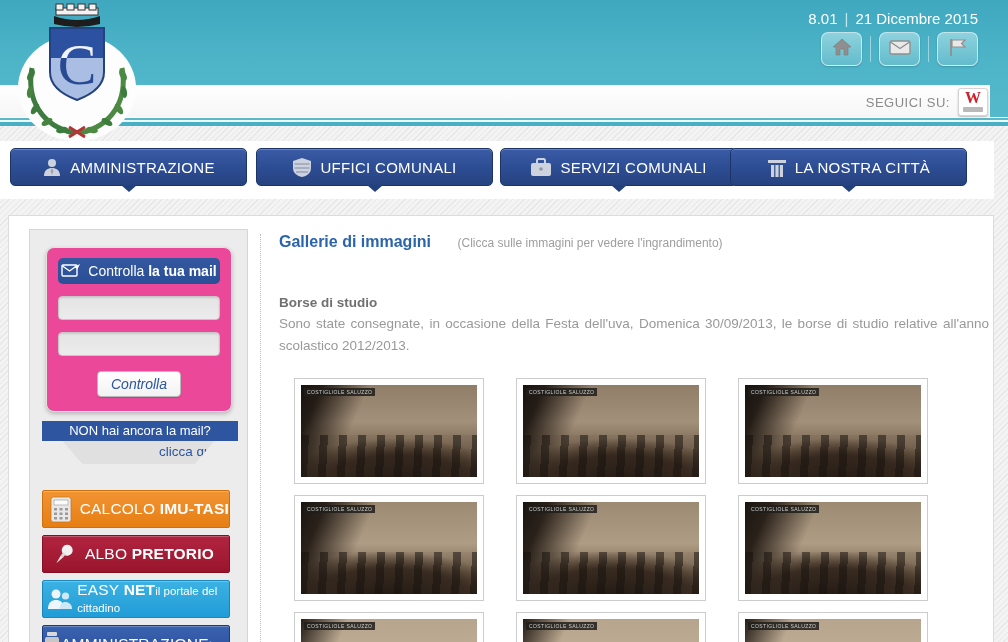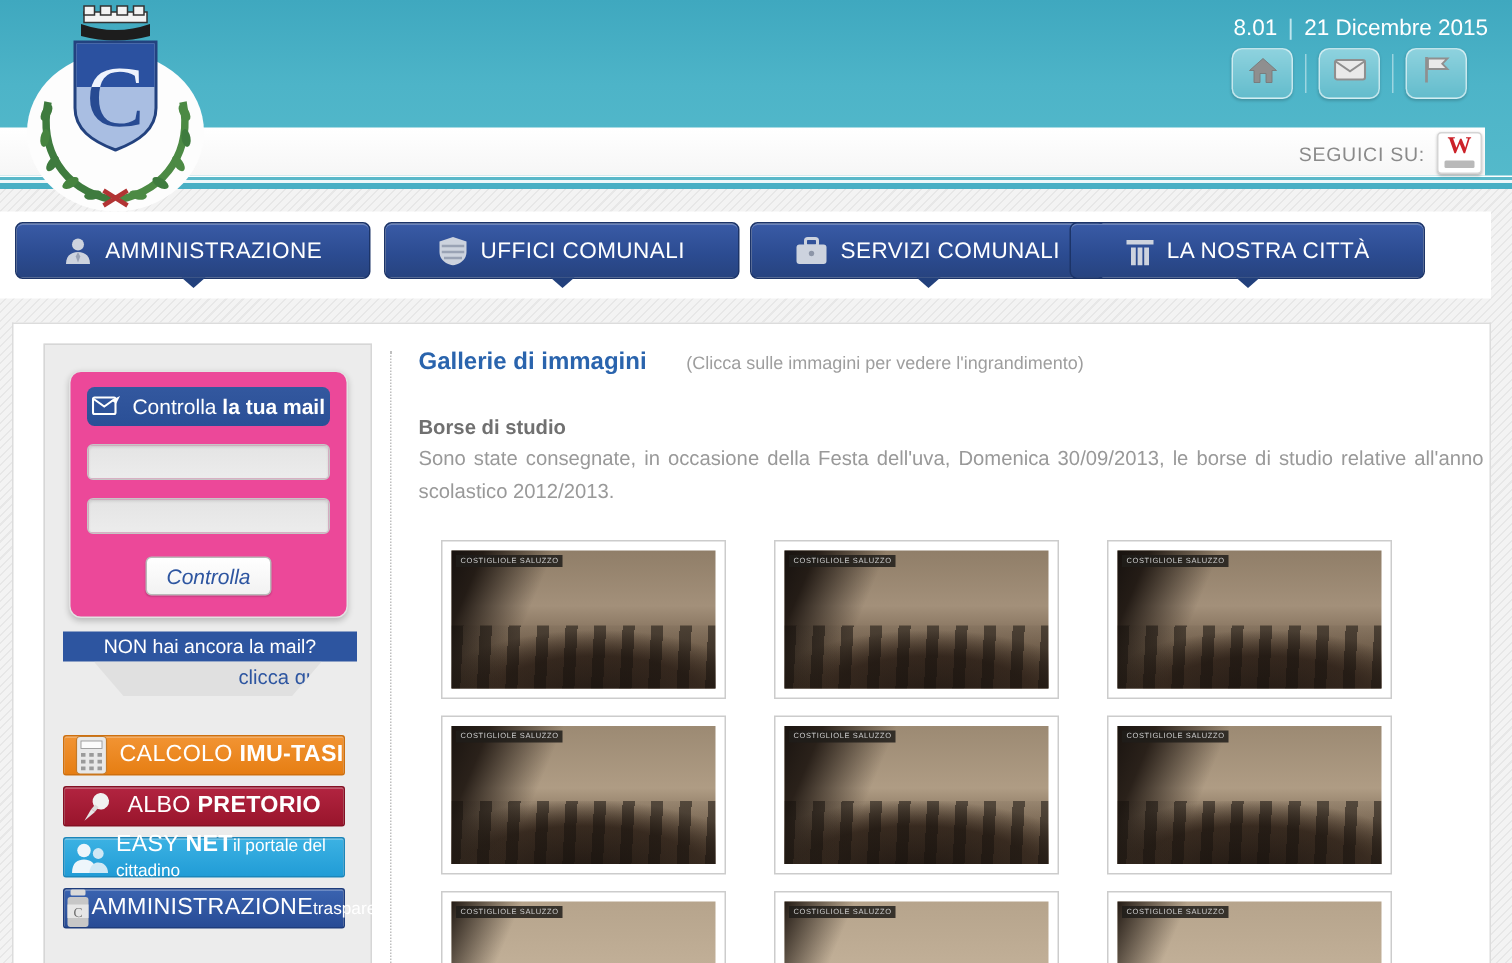--- a/index.html
+++ b/index.html
@@ -14,21 +14,21 @@
   .header { position:absolute; left:0; top:0; width:1008px; height:126px;
     background:linear-gradient(180deg,#3fa8bf 0%,#4db4c8 45%,#55bacb 100%); }
   .white-band { position:absolute; left:0; top:85px; width:990px; height:32px;
     background:linear-gradient(180deg,#ffffff 0%,#f6f6f6 100%); }
   .header-rules { position:absolute; left:0; top:117px; width:1008px; height:9px;
     background:linear-gradient(180deg,#ffffff 0 1px,#5ab8c9 1px 3px,#eef7f9 3px 5px,#48afc4 5px 9px); }
   .site-title { position:absolute; left:145px; top:86px; font-family:"Liberation Serif", serif;
     font-size:29px; color:#4f4f4f; letter-spacing:0.5px; text-shadow:1px 1px 1px rgba(0,0,0,0.28); white-space:nowrap; }
   .logo { position:absolute; left:16px; top:0; width:122px; height:142px; z-index:30; }
 
-  .topbar-right { position:absolute; right:16px; top:10px; color:#fff; font-size:15px; }
+  .topbar-right { position:absolute; right:30px; top:10px; color:#fff; font-size:15px; }
   .topbar-right .sep { color:#bfe6ee; margin:0 7px; }
   .top-icons { position:absolute; right:30px; top:32px; display:flex; align-items:center; }
   .top-icon-btn { width:41px; height:34px; border-radius:7px; cursor:pointer;
     background:linear-gradient(180deg,#8ed2de 0%,#63bccc 100%);
     border:1px solid rgba(255,255,255,0.6); box-shadow:0 1px 2px rgba(0,0,0,0.18);
     display:flex; align-items:center; justify-content:center; }
   .top-icon-sep { width:1px; height:26px; background:rgba(255,255,255,0.45); margin:0 8px; }
 
   .follow { position:absolute; right:20px; top:88px; display:flex; align-items:center; z-index:5; }
   .follow-label { font-size:13px; color:#8a8a8a; letter-spacing:0.5px; margin-right:8px; }
@@ -40,21 +40,21 @@
   
   .nav-band { position:absolute; left:0; top:141px; width:994px; height:58px; background:#ffffff; }
   .nav-btn { position:absolute; top:7px; height:38px; width:237px; border-radius:5px; cursor:pointer;
     background:linear-gradient(180deg,#3a5ba6 0%,#2c4c92 55%,#27437f 100%);
     border:1px solid #1c3468; box-shadow:inset 0 1px 0 rgba(255,255,255,0.25);
     display:flex; align-items:center; justify-content:center; gap:8px;
     color:#fff; font-size:15px; letter-spacing:0.3px; }
   .nav-btn::after { content:''; position:absolute; left:50%; bottom:-7px; margin-left:-8px;
     border-left:8px solid transparent; border-right:8px solid transparent; border-top:7px solid #22407c; }
   .nav-btn .nicon { display:flex; align-items:center; }
-  #nav0 { left:10px; } #nav1 { left:256px; } #nav2 { left:500px; } #nav3 { left:713px; }
+  #nav0 { left:10px; } #nav1 { left:256px; } #nav2 { left:500px; } #nav3 { left:730px; }
 
   
   .main-panel { position:absolute; left:8px; top:215px; width:986px; height:427px;
     background:#fff; border:1px solid #dcdcdc; border-bottom:none; overflow:hidden; }
 
   
   .sidebar { position:absolute; left:20px; top:13px; width:219px; height:414px;
     background:#ececec; border:1px solid #d6d6d6; }
   .mail-card { margin:17px 15px 0 16px; background:#ec4899; border:1px solid #e2e2e2; border-radius:8px;
     box-shadow:0 2px 4px rgba(0,0,0,0.22); padding:10px 11px 14px; }
@@ -65,42 +65,42 @@
   .controlla-btn { display:block; margin:15px auto 0; padding:4px 13px; background:linear-gradient(180deg,#ffffff,#f2f2f2);
     border:1px solid #b9b9b9; border-radius:4px; color:#2d55a0; font-style:italic; font-size:14px; cursor:pointer;
     box-shadow:0 1px 1px rgba(0,0,0,0.15); }
   .no-mail-bar { margin:9px 9px 0 12px; height:20px; background:#2d55a0; color:#fff; font-size:13px;
     text-align:center; line-height:20px; cursor:pointer; }
   .clicca-qui { width:152px; margin:0 auto; height:23px; background:#e0e0e0; color:#2d55a0; font-size:13.5px;
     text-align:right; line-height:22px; cursor:pointer;
     clip-path:polygon(0 0,100% 0,87% 100%,13% 100%); }
 
   .shortcuts { margin-top:26px; }
-  .shortcut { width:188px; margin:0 0 7px 12px; height:27px; border-radius:2px; cursor:pointer;
+  .shortcut { width:188px; margin:0 0 7px 12px; height:38px; border-radius:2px; cursor:pointer;
     display:flex; align-items:center; color:#fff; box-shadow:inset 0 1px 0 rgba(255,255,255,0.25); }
   .shortcut .sicon { width:42px; display:flex; justify-content:center; }
   .shortcut .stext { line-height:1.05; }
   .shortcut .line1 { font-size:15.5px; letter-spacing:0.2px; white-space:nowrap; }
   .shortcut .line1 b { font-weight:bold; }
   .shortcut .sub { font-size:11.5px; }
   .shortcut .sub:empty { display:none; }
   .sc-orange { background:linear-gradient(180deg,#f29433 0%,#e67e13 100%); border:1px solid #cf700e; }
   .sc-red    { background:linear-gradient(180deg,#b22440 0%,#99152c 100%); border:1px solid #841023; }
   .sc-cyan   { background:linear-gradient(180deg,#3cb2e3 0%,#219cd6 100%); border:1px solid #1b86ba; }
   .sc-blue   { background:linear-gradient(180deg,#3a63b0 0%,#274b95 100%); border:1px solid #1e3c7c; }
 
   
   .v-divider { position:absolute; left:251px; top:18px; bottom:0; width:0; border-left:1px dotted #bfbfbf; }
 
   
   .content { position:absolute; left:270px; top:17px; width:710px; }
   .title-row { white-space:nowrap; }
   .page-title { display:inline; color:#2a64ad; font-size:16px; font-weight:bold; }
   .page-note { display:inline; color:#9e9e9e; font-size:12px; margin-left:22px; }
-  .album-title { margin-top:26px; color:#707070; font-size:13.5px; font-weight:bold; }
+  .album-title { margin-top:44px; color:#707070; font-size:13.5px; font-weight:bold; }
   .album-desc { margin-top:3px; color:#999; font-size:13.5px; line-height:22px; text-align:justify; }
 
   .gallery { margin:21px 0 0 15px; display:grid; grid-template-columns:repeat(3,190px); column-gap:32px; row-gap:11px; }
   .photo-frame { width:190px; height:106px; background:#fff; border:1px solid #cccccc; padding:6px; cursor:pointer; }
   .photo { position:relative; width:100%; height:100%; overflow:hidden;
     background:
       linear-gradient(113deg,#17120f 0%,#241c16 10%,rgba(36,28,22,0) 32%),
       radial-gradient(ellipse 90% 70% at 55% 108%,#241b15 0%,#37291f 45%,rgba(55,41,31,0) 72%),
       linear-gradient(180deg,#907e68 0%,#a3907a 40%,#7a6753 68%,#463627 100%); }
   .photo::after { content:''; position:absolute; left:0; right:0; bottom:0; height:46%;

